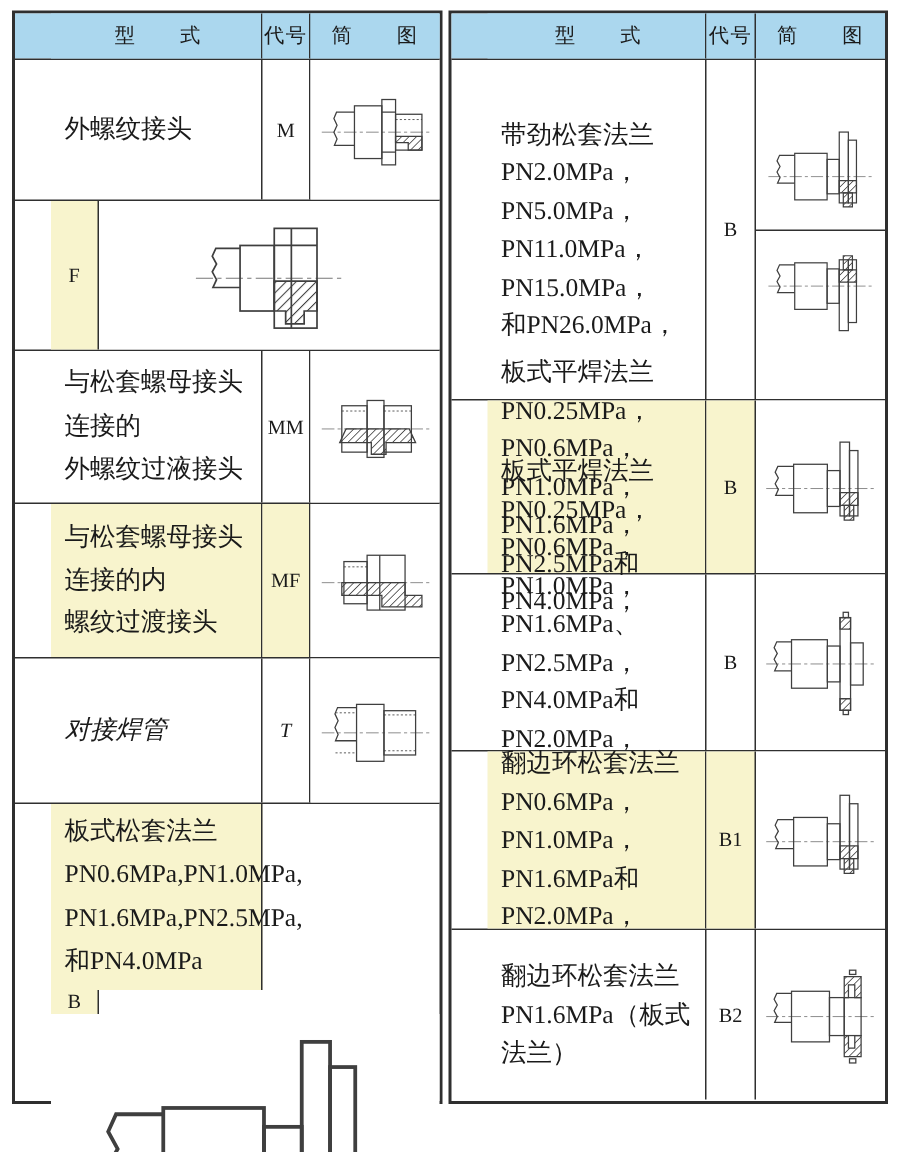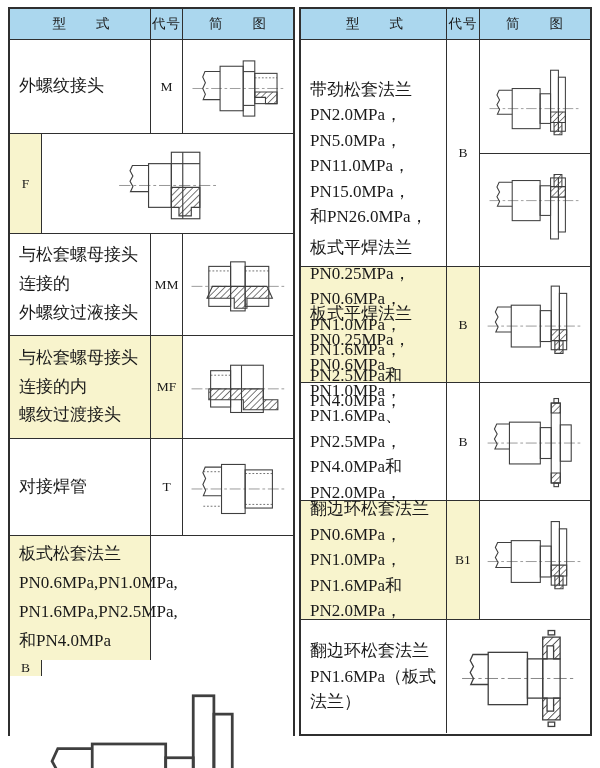--- a/index.html
+++ b/index.html
@@ -3,42 +3,42 @@
 <meta charset="utf-8">
 <style>
   html,body{margin:0;padding:0;background:#ffffff;}
   body{width:600px;height:768px;font-family:"Liberation Serif","DejaVu Serif",serif;color:#1a1a1a;overflow:hidden;}
   .page{padding:7px 8px 0 8px;box-sizing:border-box;}
   .title{font-family:"Liberation Sans","DejaVu Sans",sans-serif;font-weight:bold;font-size:13px;letter-spacing:.3px;margin:2px 0 7px 0;white-space:nowrap;}
   .tables{display:flex;gap:4px;}
   .tbl{border:2px solid #2f2f2f;box-sizing:border-box;background:#fff;}
   .tbl-left{width:287px;}
   .tbl-right{width:293px;}
-  .row{display:flex;border-top:1px solid #2f2f2f;}
+  .row{display:flex;border-top:1px solid #2f2f2f;padding-left:24px;}
   .row:first-child{border-top:none;}
   .cell{box-sizing:border-box;border-right:1px solid #2f2f2f;display:flex;align-items:center;}
   .cell:last-child{border-right:none;}
   .c-type{padding:4px 6px 4px 9px;}
   .tbl-left .c-type{width:141px;}
   .tbl-left .c-code{width:32px;}
   .tbl-right .c-type{width:146px;}
   .tbl-right .c-code{width:33px;}
   .c-code{justify-content:center;}
   .c-diag{flex:1;justify-content:center;background:#fff;padding:2px;}
   .hdr{background:#abd7ee;}
   .hdr .cell{height:30px;justify-content:center;font-size:13.5px;letter-spacing:1px;background:#abd7ee;}
   .hl{background:#f8f4cd;}
   .type-text{font-size:17px;line-height:1.7;white-space:pre-line;}
   .tbl-right .type-text{line-height:1.5;}
   .code-text{font-size:13.5px;}
   .split{flex-direction:column;padding:0;}
   .half{width:100%;box-sizing:border-box;display:flex;align-items:center;justify-content:center;padding:2px;}
   .half+.half{border-top:1px solid #2f2f2f;}
   
-  .lr0{height:93px;}.lr1{height:99px;}.lr2{height:101px;}.lr3{height:102px;}.lr4{height:96px;}.lr5{height:198px;flex-direction:column;}
+  .lr0{height:93px;}.lr1{height:99px;}.lr2{height:101px;}.lr3{height:102px;}.lr4{height:96px;font-style:italic;}.lr5{height:198px;flex-direction:column;}
   .rr0{height:226px;}.rr1{height:115px;}.rr2{height:117px;}.rr3{height:118px;}.rr4{height:113px;}
   .dw{display:block;}
   .c-diag .dw, .half .dw{width:96%;height:96%;}
 </style>
 </head>
 <body>
 
 <svg width="0" height="0" style="position:absolute" aria-hidden="true">
   <defs>
     <pattern id="hatch" patternUnits="userSpaceOnUse" width="5" height="5" patternTransform="rotate(45)">
@@ -332,20 +332,23 @@
               <use href="#g-flange-up"></use>
             </svg>
           </div>
       </div>
 
       <div class="row rr4">
         <div class="cell c-type">
             <span class="type-text">翻边环松套法兰
 PN1.6MPa（板式法兰）</span>
           </div>
+        <div class="cell c-code">
+            <span class="code-text">B2</span>
+          </div>
         <div class="cell c-diag">
             <svg class="dw" viewBox="0 0 112 96">
               <use href="#g-collar"></use>
             </svg>
           </div>
       </div>
     </div>
 
   </div>
 </div>

